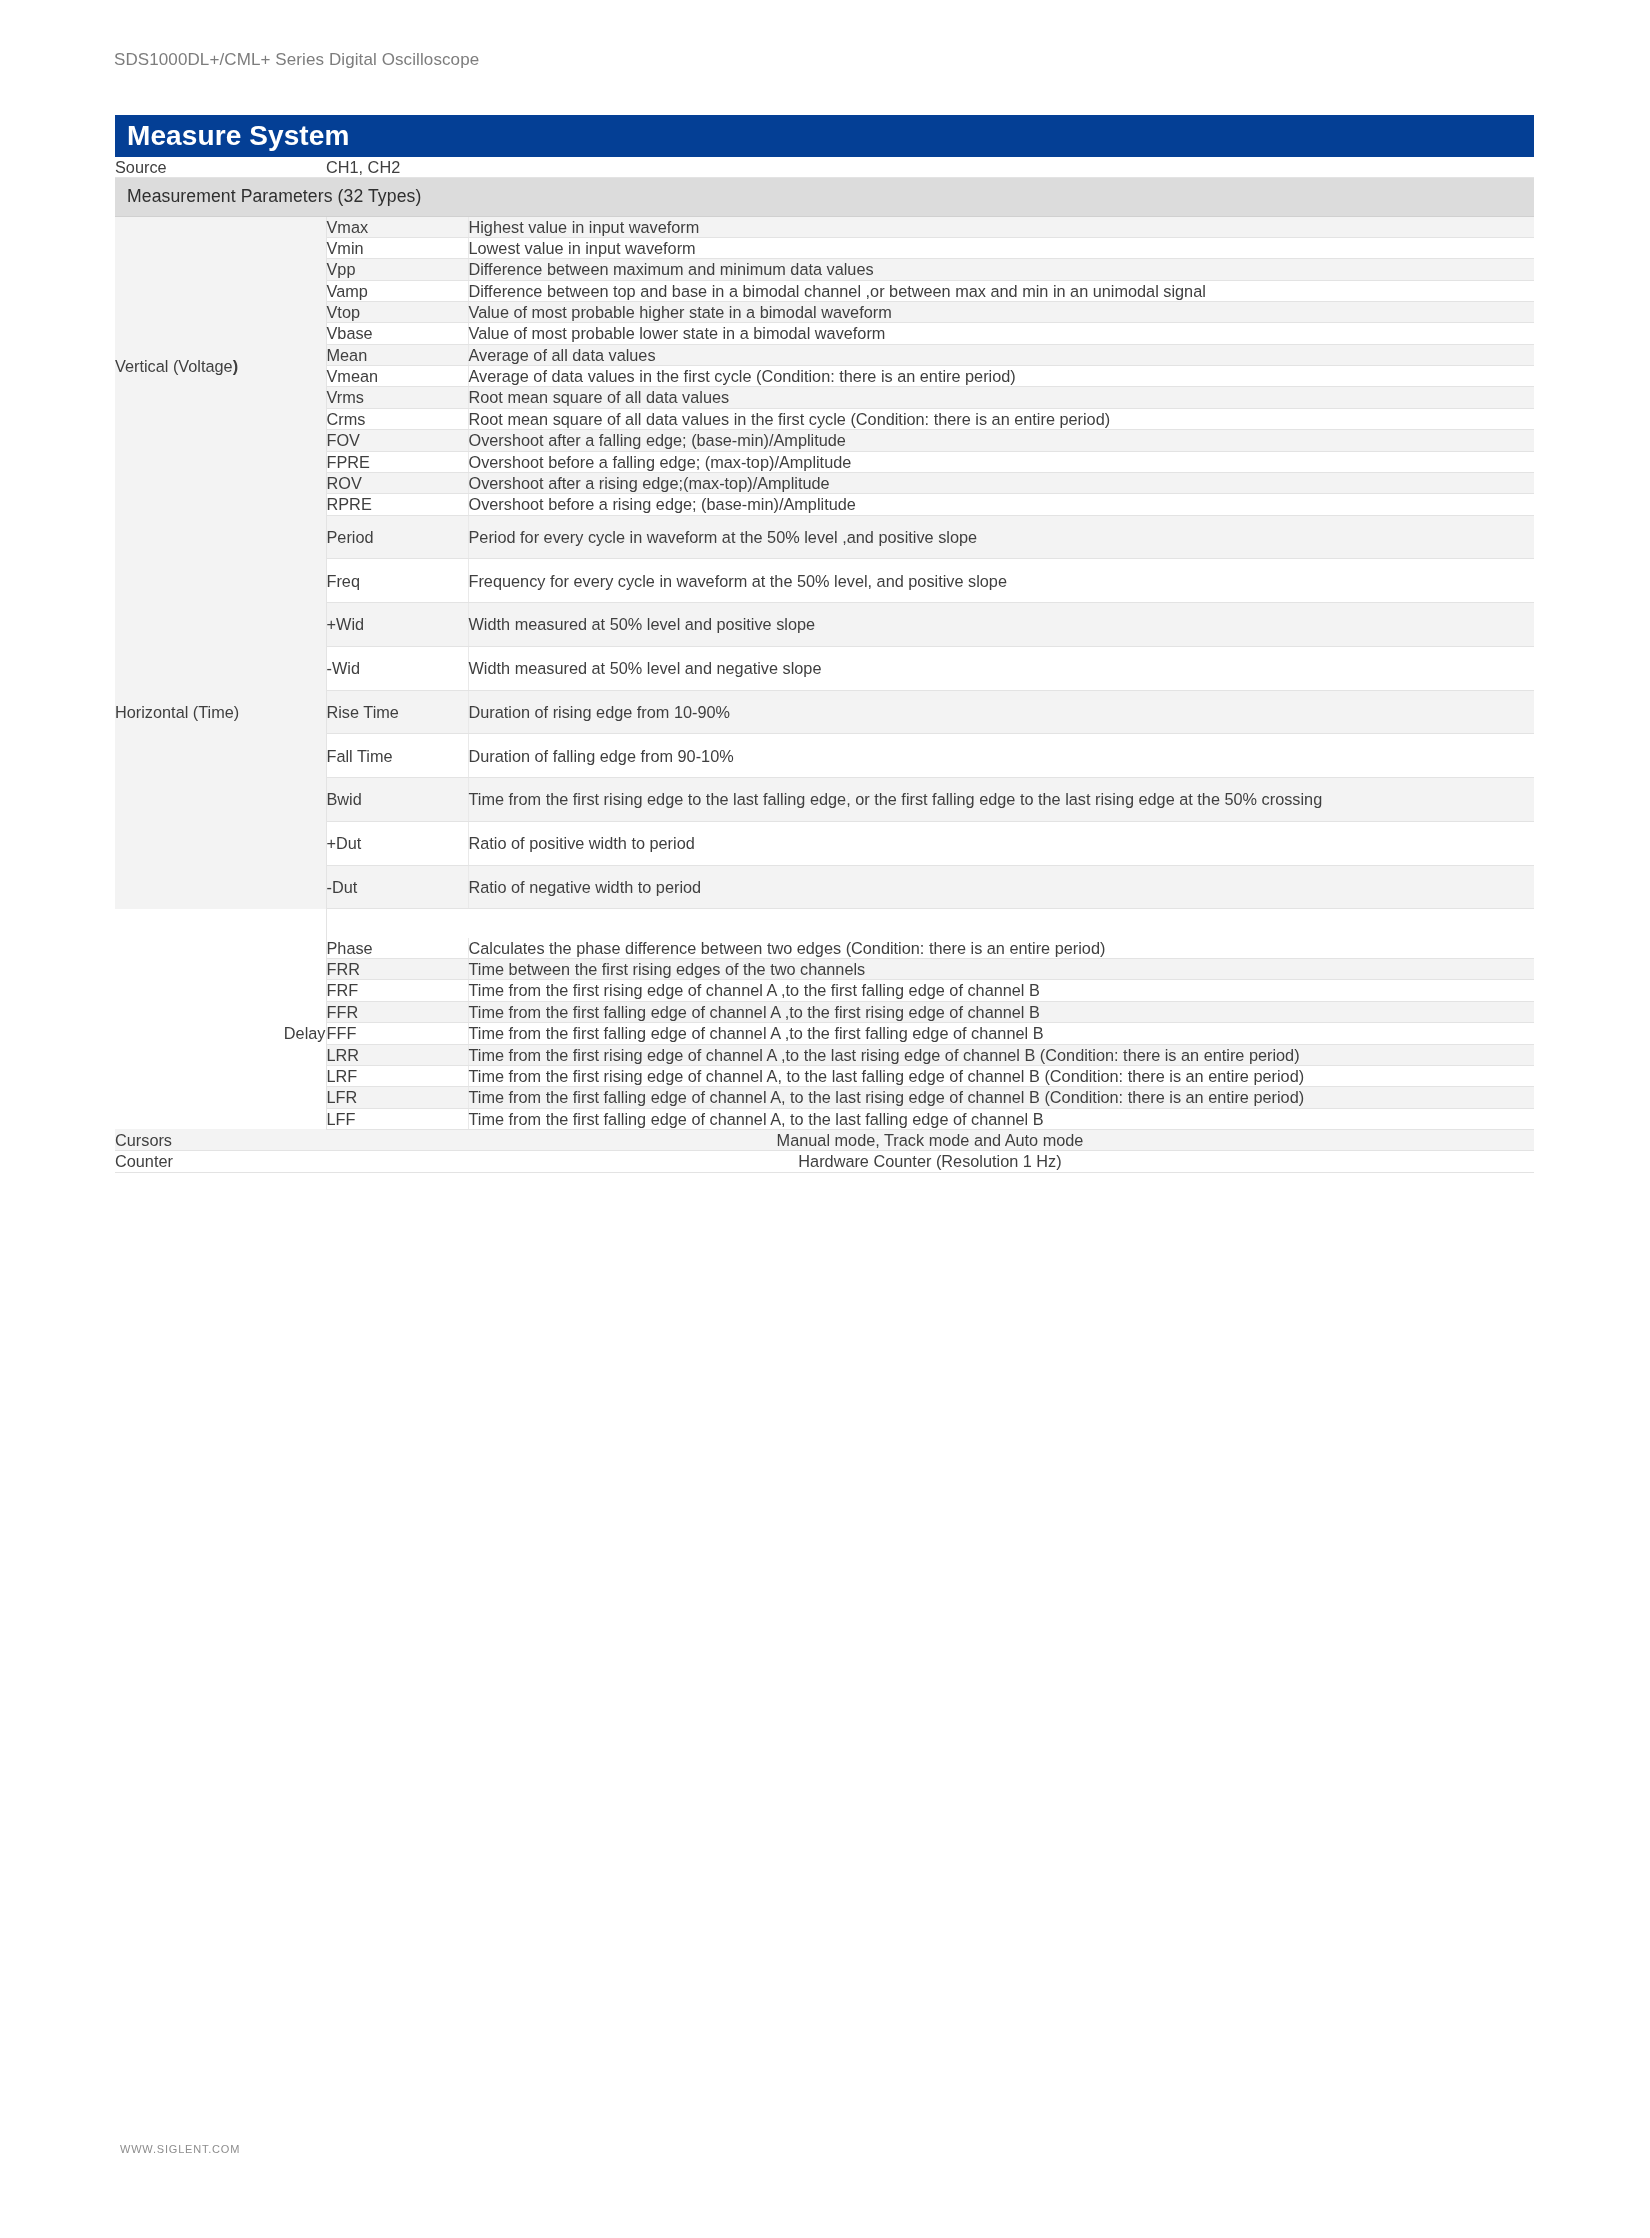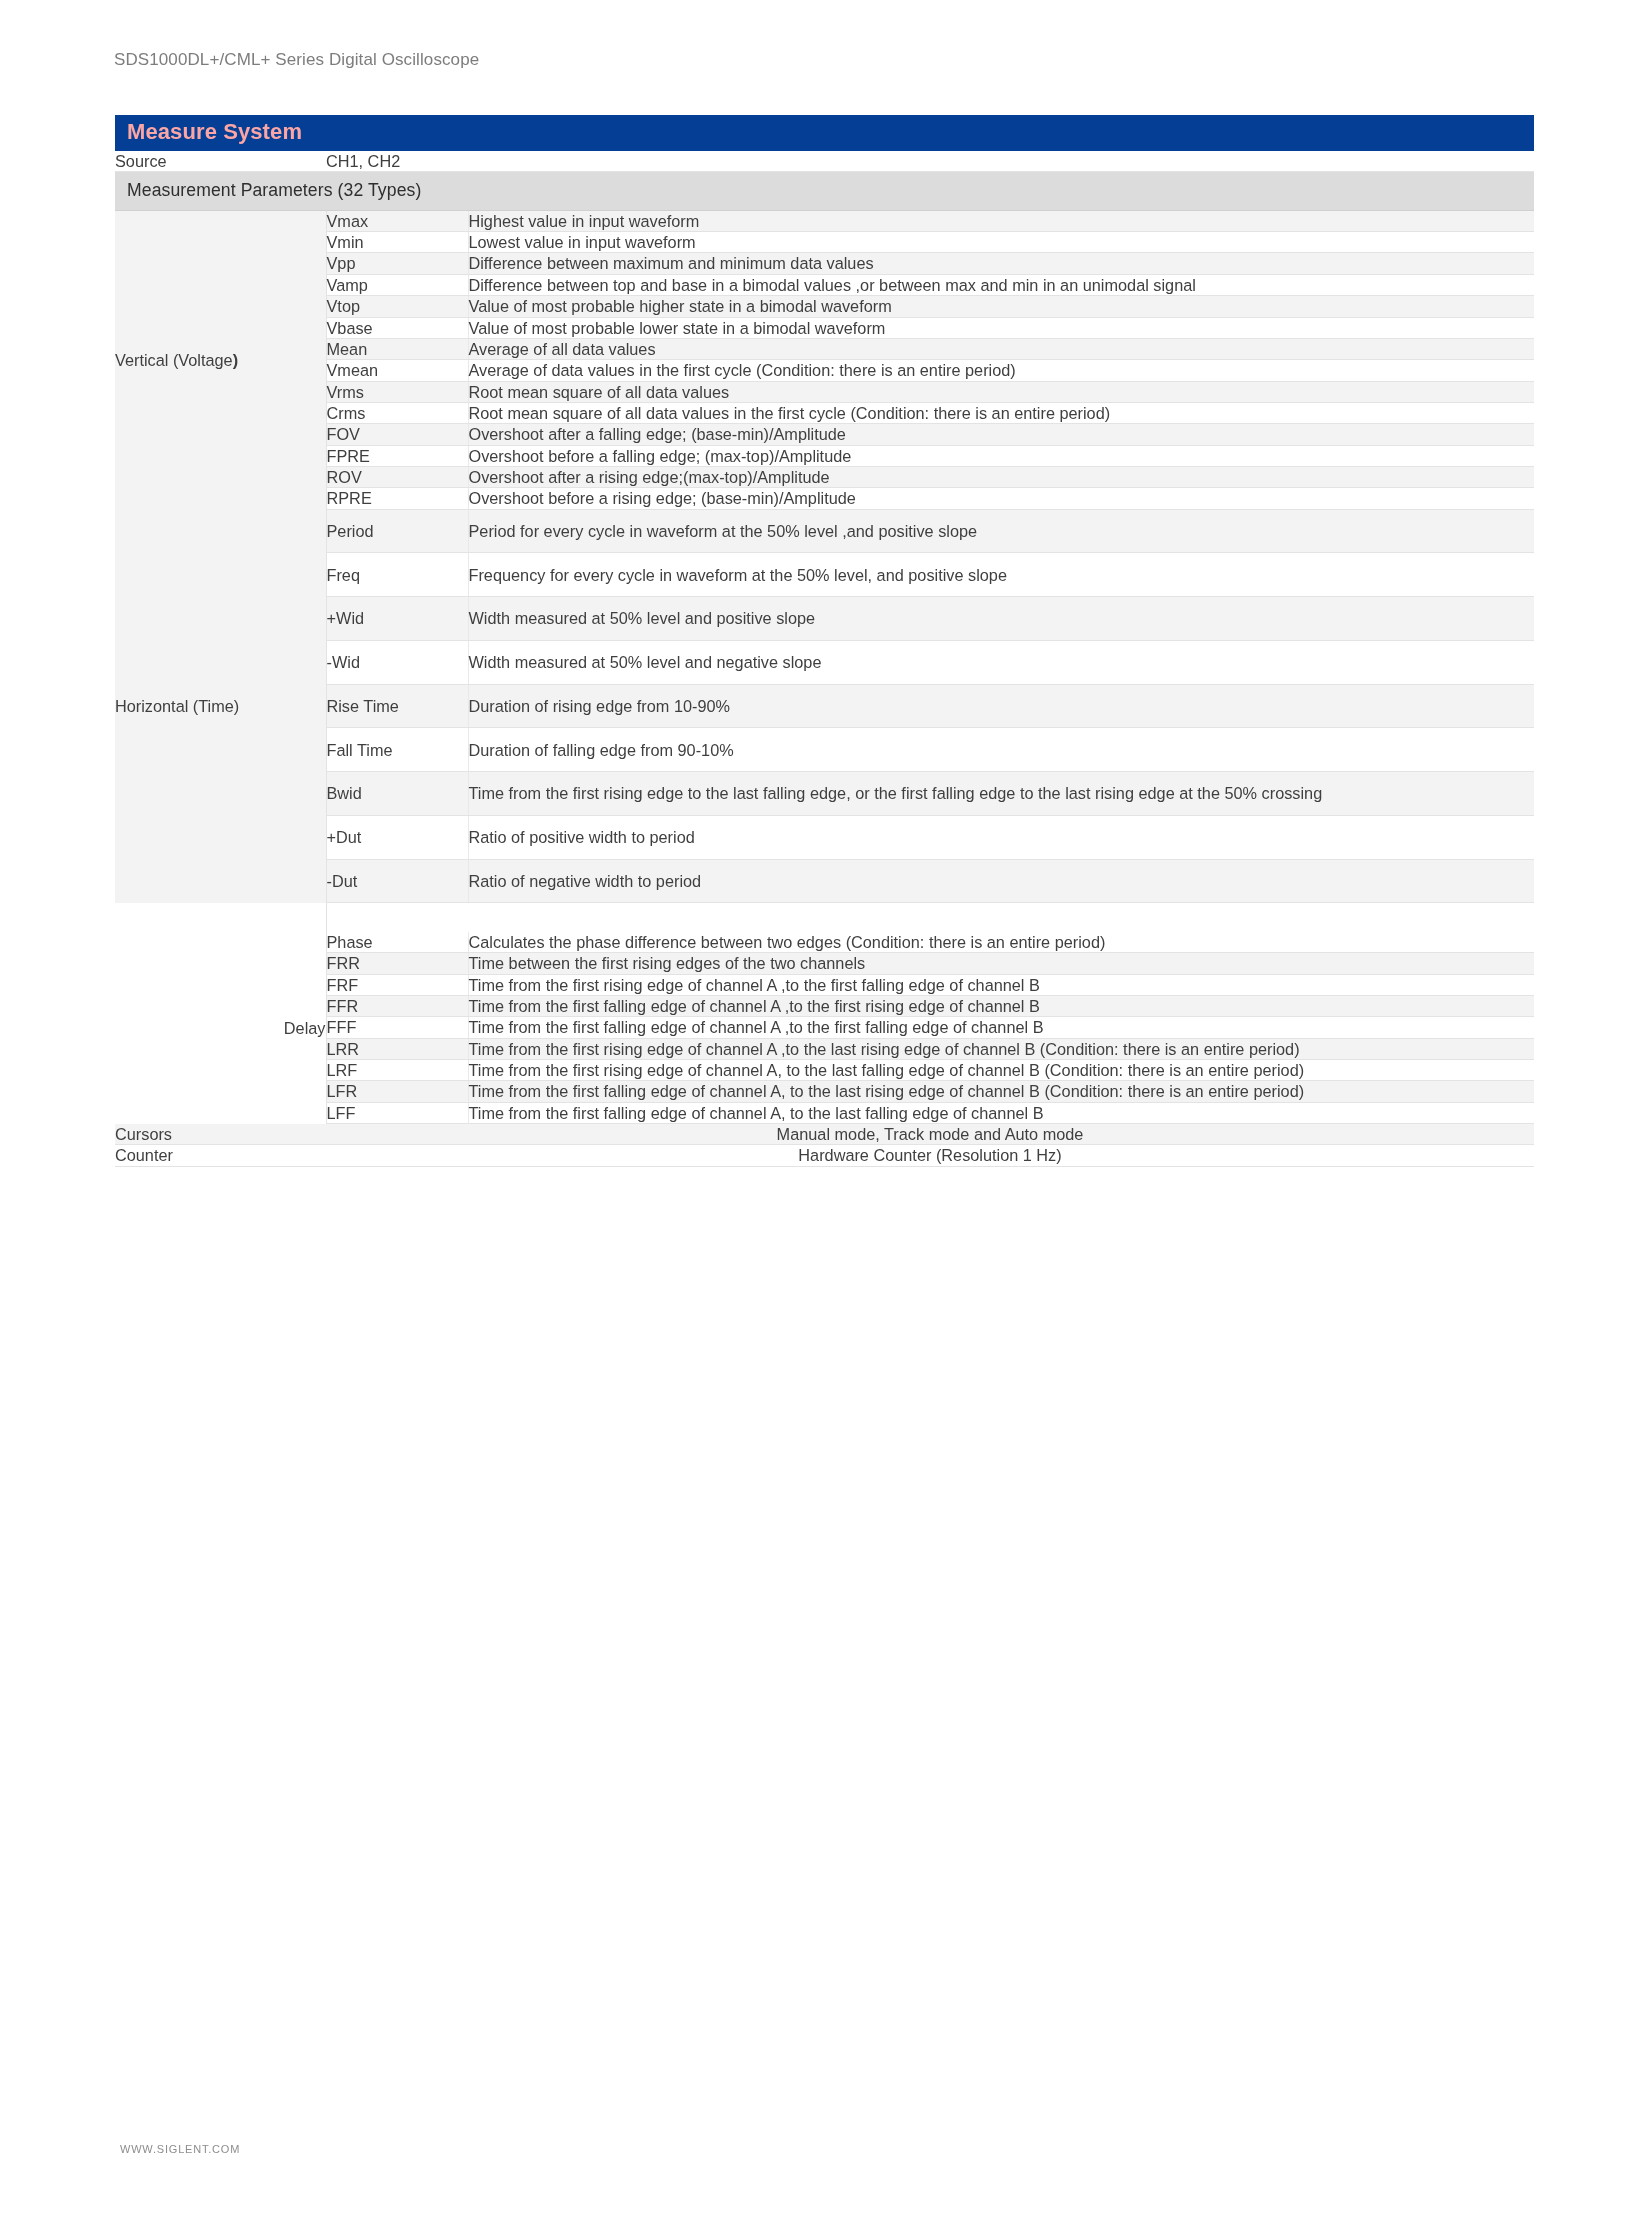--- a/index.html
+++ b/index.html
@@ -64,23 +64,23 @@
   }
 
   
   col.c1 { width: 211px; }
   col.c2 { width: 142px; }
   col.c3 { width: 1066px; }
 
   
   .title-row td {
     background: #043f95;
-    color: #fca5a5;
+    color: #ffffff;
     font-weight: bold;
-    font-size: 22px;
+    font-size: 28px;
     height: 36px;
     padding: 2.6px 0 4.3px 12px;
     letter-spacing: 0.1px;
   }
 
   
   .cell {
     padding: 6px 0 6px 12px;
     border-bottom: 0.9px solid #e3e3e3;
   }
@@ -174,21 +174,21 @@
       <tr class="row-white">
         <td class="cell col-b">Vmin</td>
         <td class="cell">Lowest value in input waveform</td>
       </tr>
       <tr class="row-shade">
         <td class="cell col-b">Vpp</td>
         <td class="cell">Difference between maximum and minimum data values</td>
       </tr>
       <tr class="row-white">
         <td class="cell col-b">Vamp</td>
-        <td class="cell">Difference between top and base in a bimodal values ,or between max and min in an unimodal signal</td>
+        <td class="cell">Difference between top and base in a bimodal channel ,or between max and min in an unimodal signal</td>
       </tr>
       <tr class="row-shade">
         <td class="cell col-b">Vtop</td>
         <td class="cell">Value of most probable higher state in a bimodal waveform</td>
       </tr>
       <tr class="row-white">
         <td class="cell col-b">Vbase</td>
         <td class="cell">Value of most probable lower state in a bimodal waveform</td>
       </tr>
       <tr class="row-shade">

